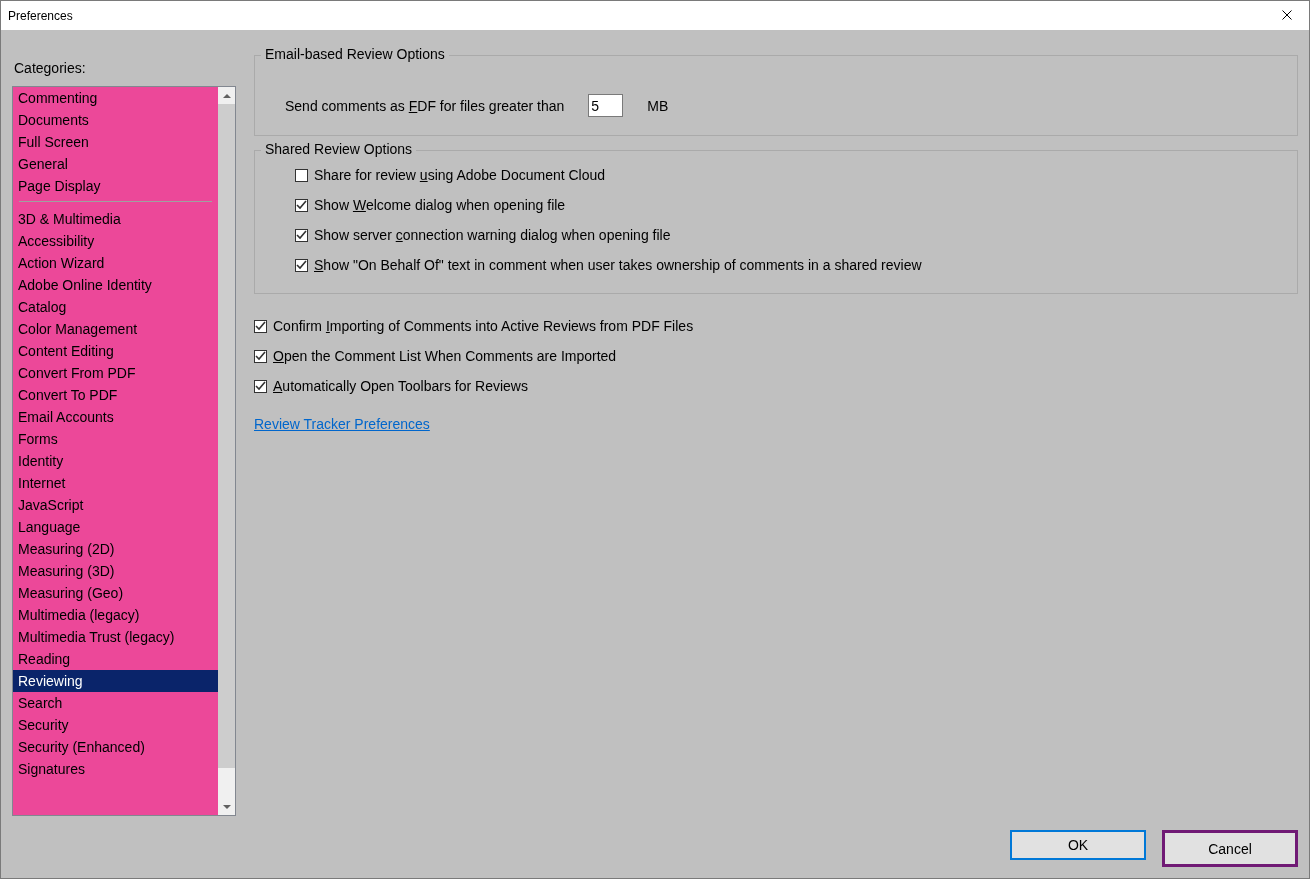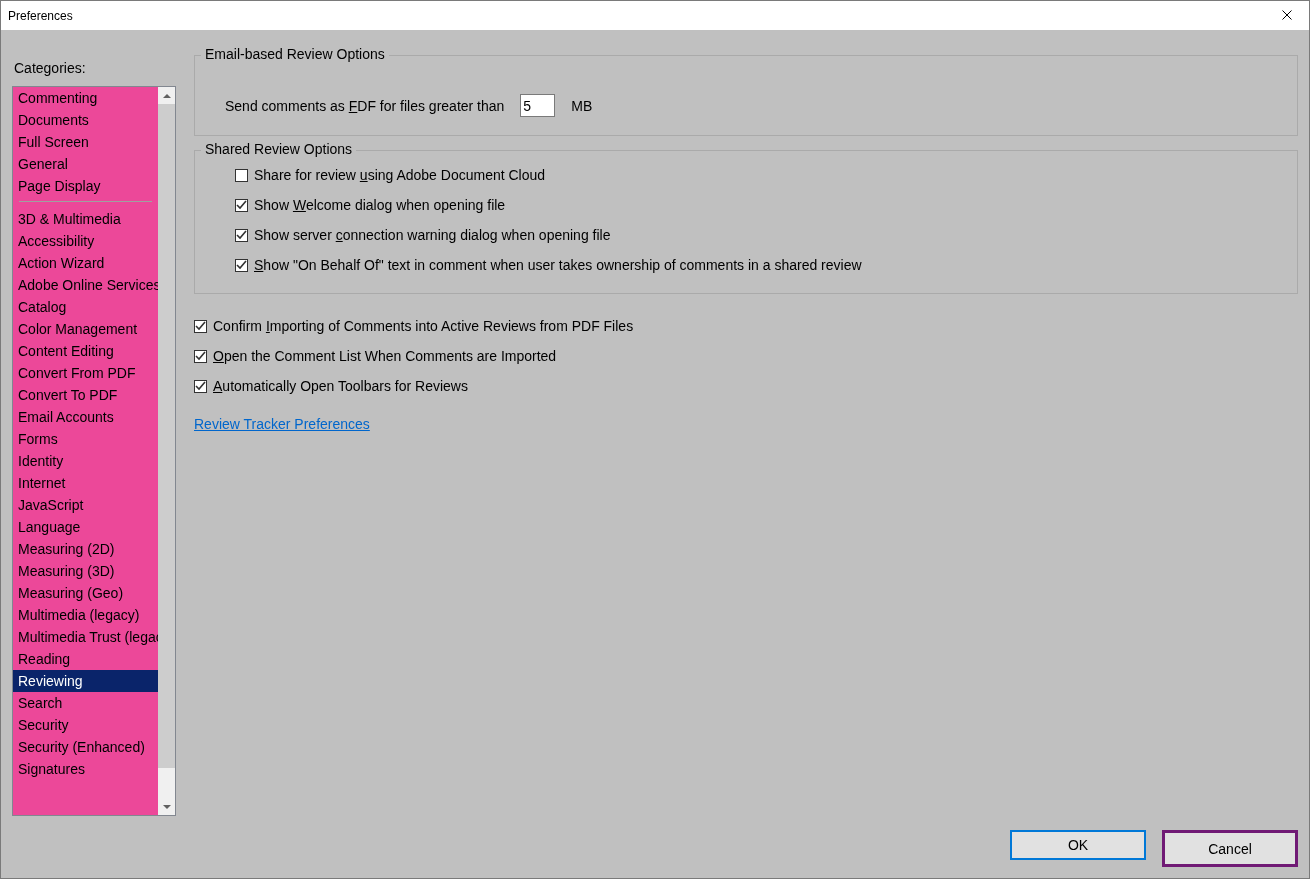--- a/index.html
+++ b/index.html
@@ -51,21 +51,21 @@
       flex-direction: column;
       padding: 0 11px 11px 11px;
     }
     .content-row {
       flex: 1;
       display: flex;
       gap: 18px;
       padding-top: 24px;
     }
     .sidebar {
-      width: 164px;
+      width: 224px;
       display: flex;
       flex-direction: column;
     }
     .sidebar-label {
       font-size: 14px;
       margin: 5px 0 10px 2px;
     }
     .listbox-wrapper {
       flex: 1;
       border: 1px solid #828790;
@@ -139,21 +139,21 @@
       position: absolute;
       top: -10px;
       left: 6px;
       background: #c0c0c0;
       padding: 0 4px;
       font-size: 14px;
     }
     .row-inline {
       display: flex;
       align-items: center;
-      gap: 16px;
+      gap: 24px;
       margin: 20px 0 0 12px;
     }
     .row-inline .label { font-size: 14px; }
     .num-input {
       width: 35px;
       height: 23px;
       border: 1px solid #7a7a7a;
       background: #ffffff;
       font-size: 14px;
       padding: 1px 2px;
@@ -237,21 +237,21 @@
           <div class="listbox" id="categories-listbox">
               <div class="list-item">Commenting</div>
               <div class="list-item">Documents</div>
               <div class="list-item">Full Screen</div>
               <div class="list-item">General</div>
               <div class="list-item">Page Display</div>
               <hr class="list-separator">
               <div class="list-item">3D &amp; Multimedia</div>
               <div class="list-item">Accessibility</div>
               <div class="list-item">Action Wizard</div>
-              <div class="list-item">Adobe Online Services</div>
+              <div class="list-item">Adobe Online Identity</div>
               <div class="list-item">Catalog</div>
               <div class="list-item">Color Management</div>
               <div class="list-item">Content Editing</div>
               <div class="list-item">Convert From PDF</div>
               <div class="list-item">Convert To PDF</div>
               <div class="list-item">Email Accounts</div>
               <div class="list-item">Forms</div>
               <div class="list-item">Identity</div>
               <div class="list-item">Internet</div>
               <div class="list-item">JavaScript</div>

